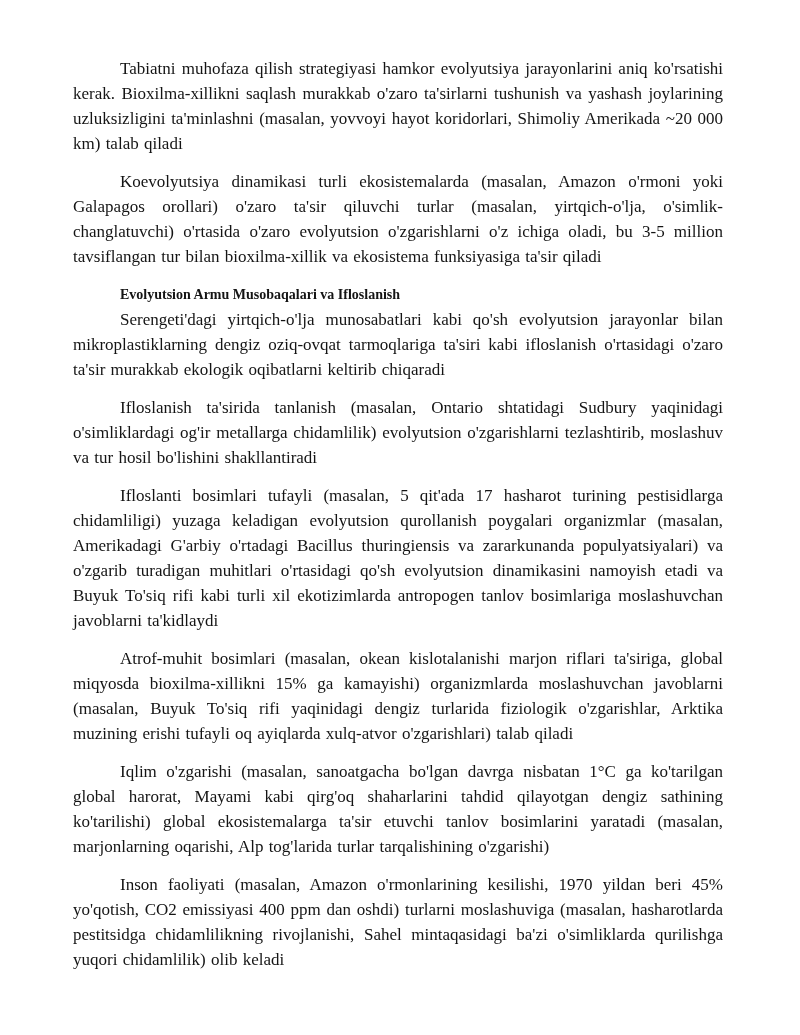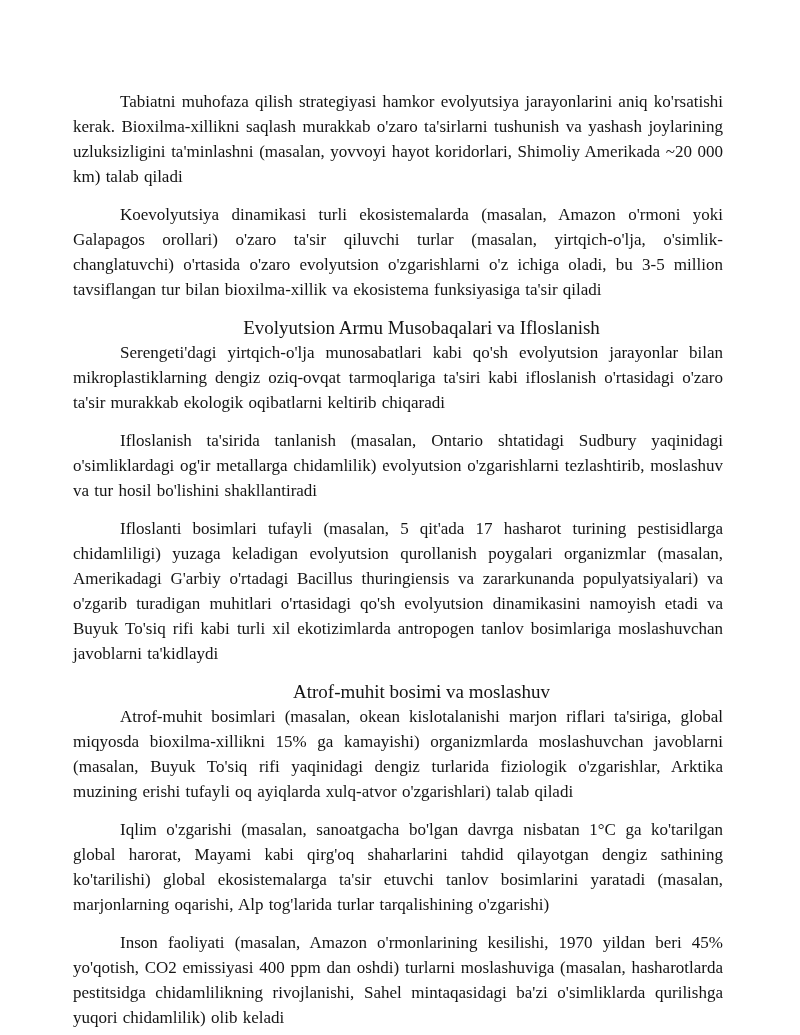--- a/index.html
+++ b/index.html
@@ -13,49 +13,47 @@
     overflow: hidden;
     font-family: "Liberation Serif", "DejaVu Serif", serif;
     color: #141414;
   }
   .page {
     box-sizing: border-box;
     width: 800px;
     height: 873px;
     padding: 56px 77px 30px 73px;
     background: #ffffff;
-    margin-top: 33px;
   }
   .para {
     margin: 0 0 13px 0;
     font-size: 17px;
     line-height: 25px;
     text-align: justify;
     text-indent: 47px;
     word-spacing: 1px;
   }
   .heading {
     margin: 0;
-    font-size: 19px;
+    font-size: 14px;
     line-height: 25px;
-    font-weight: normal;
+    font-weight: bold;
     text-indent: 47px;
-    text-align: center;
+    text-align: left;
   }
   .para:last-child {
     margin-bottom: 0;
   }
 </style>
 </head>
 <body>
 
 <div class="page">
   <p class="para">Tabiatni muhofaza qilish strategiyasi hamkor evolyutsiya jarayonlarini aniq ko'rsatishi kerak. Bioxilma-xillikni saqlash murakkab o'zaro ta'sirlarni tushunish va yashash joylarining uzluksizligini ta'minlashni (masalan, yovvoyi hayot koridorlari, Shimoliy Amerikada ~20 000 km) talab qiladi</p>
   <p class="para">Koevolyutsiya dinamikasi turli ekosistemalarda (masalan, Amazon o'rmoni yoki Galapagos orollari) o'zaro ta'sir qiluvchi turlar (masalan, yirtqich-o'lja, o'simlik-changlatuvchi) o'rtasida o'zaro evolyutsion o'zgarishlarni o'z ichiga oladi, bu 3-5 million tavsiflangan tur bilan bioxilma-xillik va ekosistema funksiyasiga ta'sir qiladi</p>
   <h2 class="heading">Evolyutsion Armu Musobaqalari va Ifloslanish</h2>
   <p class="para">Serengeti'dagi yirtqich-o'lja munosabatlari kabi qo'sh evolyutsion jarayonlar bilan mikroplastiklarning dengiz oziq-ovqat tarmoqlariga ta'siri kabi ifloslanish o'rtasidagi o'zaro ta'sir murakkab ekologik oqibatlarni keltirib chiqaradi</p>
   <p class="para">Ifloslanish ta'sirida tanlanish (masalan, Ontario shtatidagi Sudbury yaqinidagi o'simliklardagi og'ir metallarga chidamlilik) evolyutsion o'zgarishlarni tezlashtirib, moslashuv va tur hosil bo'lishini shakllantiradi</p>
   <p class="para">Ifloslanti bosimlari tufayli (masalan, 5 qit'ada 17 hasharot turining pestisidlarga chidamliligi) yuzaga keladigan evolyutsion qurollanish poygalari organizmlar (masalan, Amerikadagi G'arbiy o'rtadagi Bacillus thuringiensis va zararkunanda populyatsiyalari) va o'zgarib turadigan muhitlari o'rtasidagi qo'sh evolyutsion dinamikasini namoyish etadi va Buyuk To'siq rifi kabi turli xil ekotizimlarda antropogen tanlov bosimlariga moslashuvchan javoblarni ta'kidlaydi</p>
-  <h2 class="heading">Atrof-muhit bosimi va moslashuv</h2>
   <p class="para">Atrof-muhit bosimlari (masalan, okean kislotalanishi marjon riflari ta'siriga, global miqyosda bioxilma-xillikni 15% ga kamayishi) organizmlarda moslashuvchan javoblarni (masalan, Buyuk To'siq rifi yaqinidagi dengiz turlarida fiziologik o'zgarishlar, Arktika muzining erishi tufayli oq ayiqlarda xulq-atvor o'zgarishlari) talab qiladi</p>
   <p class="para">Iqlim o'zgarishi (masalan, sanoatgacha bo'lgan davrga nisbatan 1°C ga ko'tarilgan global harorat, Mayami kabi qirg'oq shaharlarini tahdid qilayotgan dengiz sathining ko'tarilishi) global ekosistemalarga ta'sir etuvchi tanlov bosimlarini yaratadi (masalan, marjonlarning oqarishi, Alp tog'larida turlar tarqalishining o'zgarishi)</p>
   <p class="para">Inson faoliyati (masalan, Amazon o'rmonlarining kesilishi, 1970 yildan beri 45% yo'qotish, CO2 emissiyasi 400 ppm dan oshdi) turlarni moslashuviga (masalan, hasharotlarda pestitsidga chidamlilikning rivojlanishi, Sahel mintaqasidagi ba'zi o'simliklarda qurilishga yuqori chidamlilik) olib keladi</p>
 </div>
 
 </body></html>

